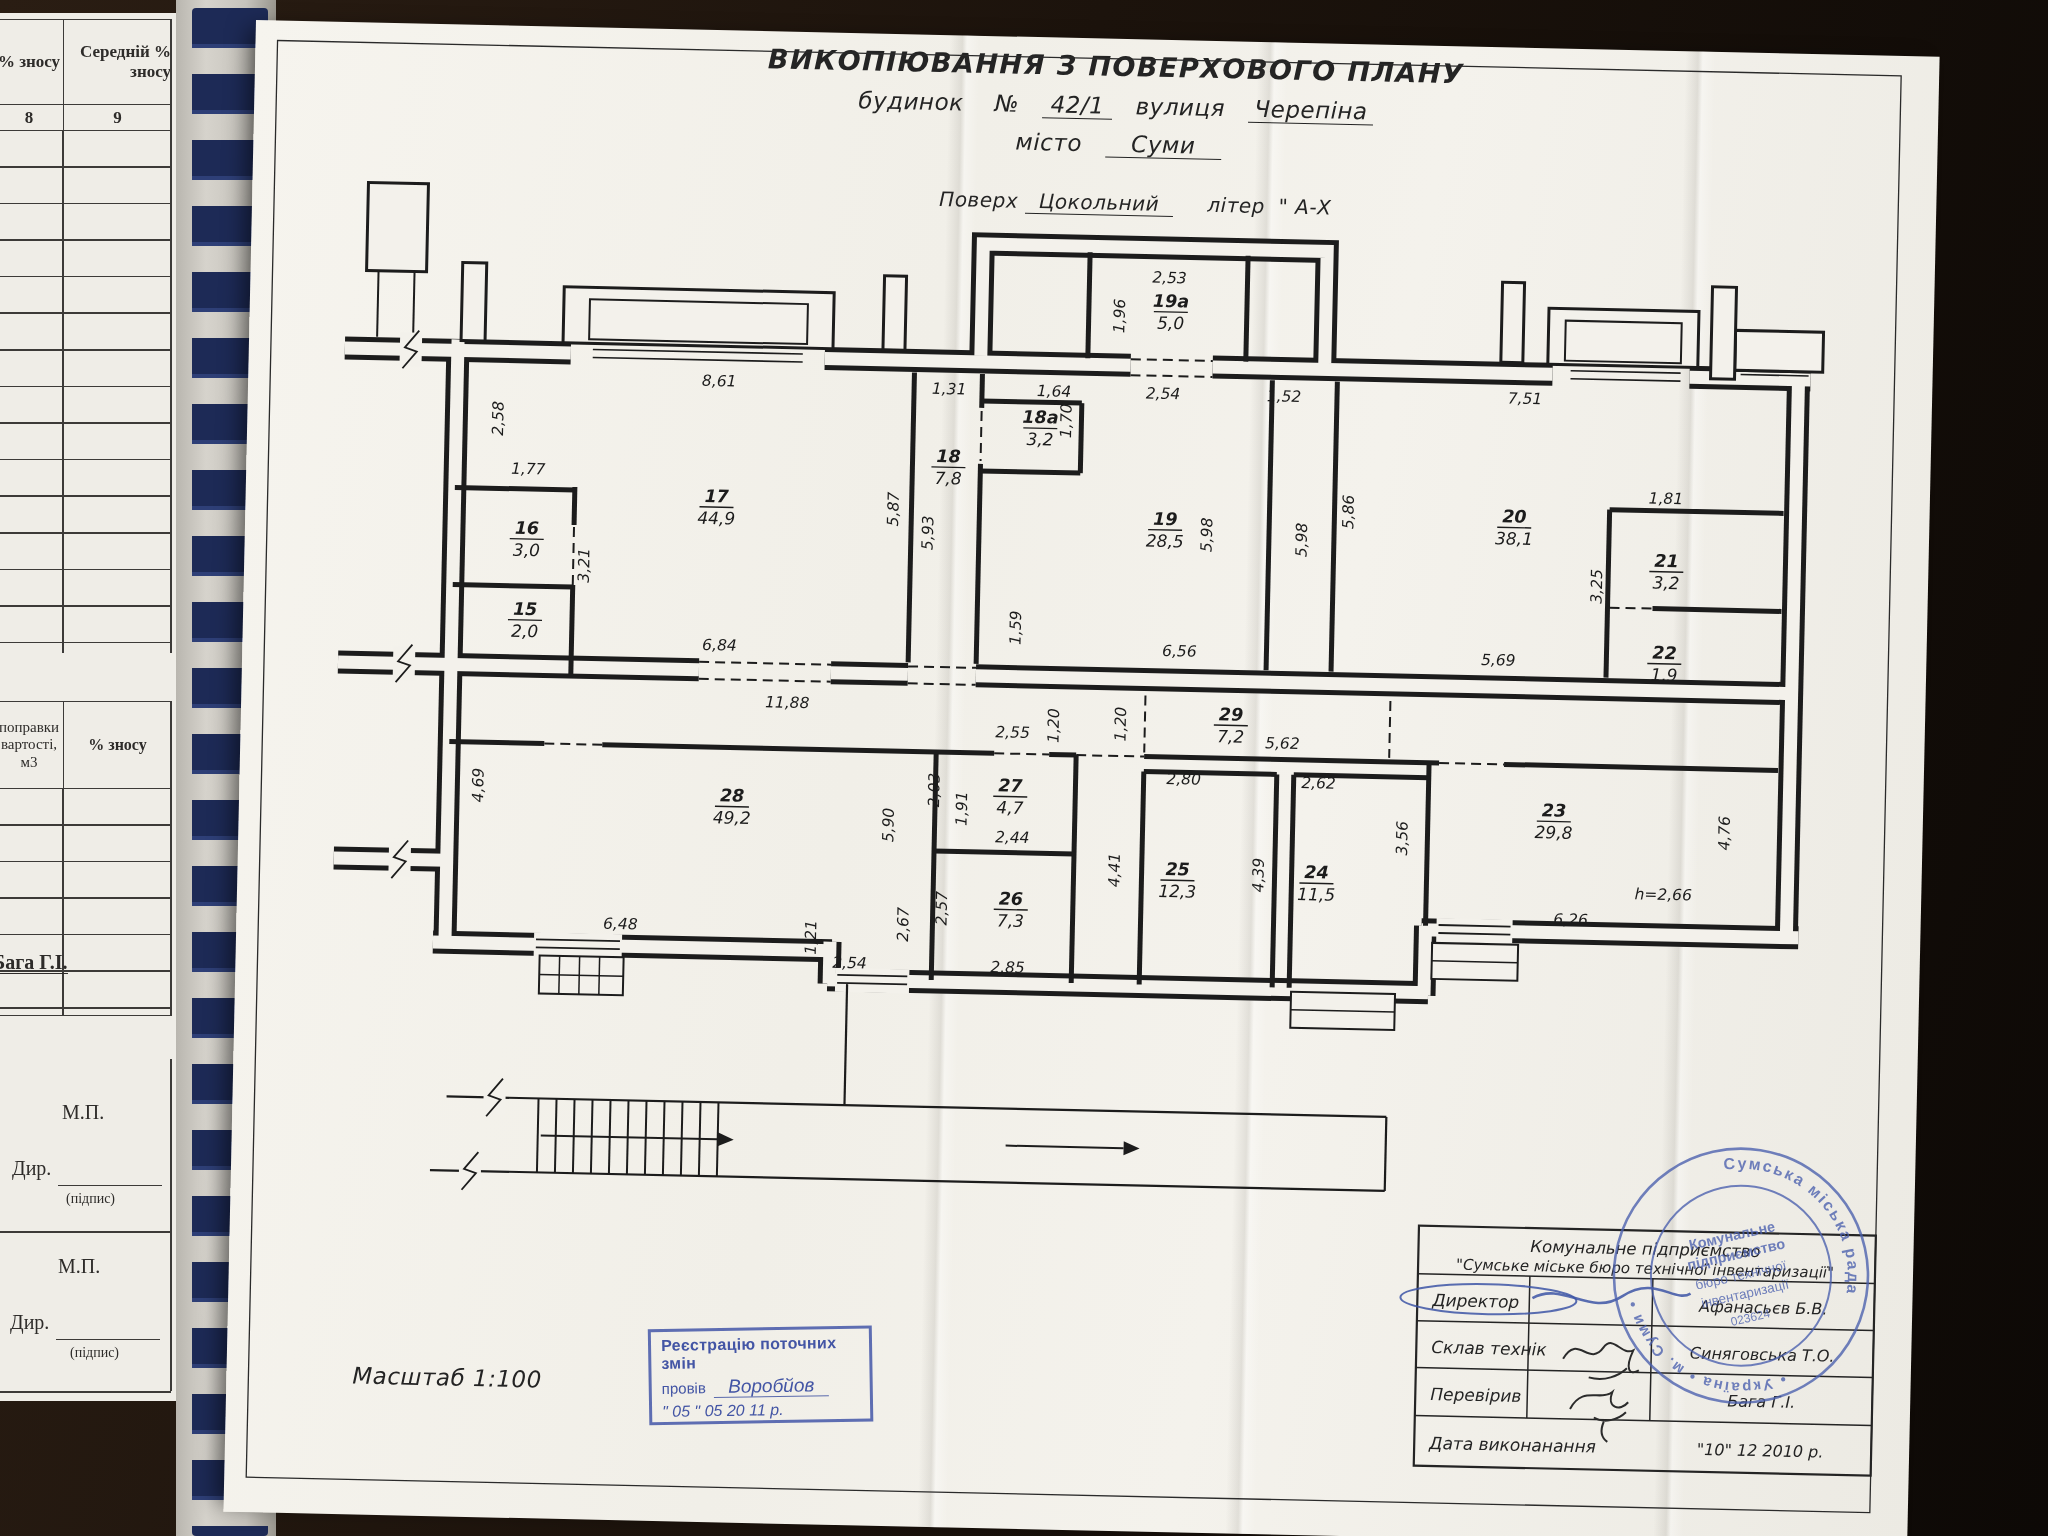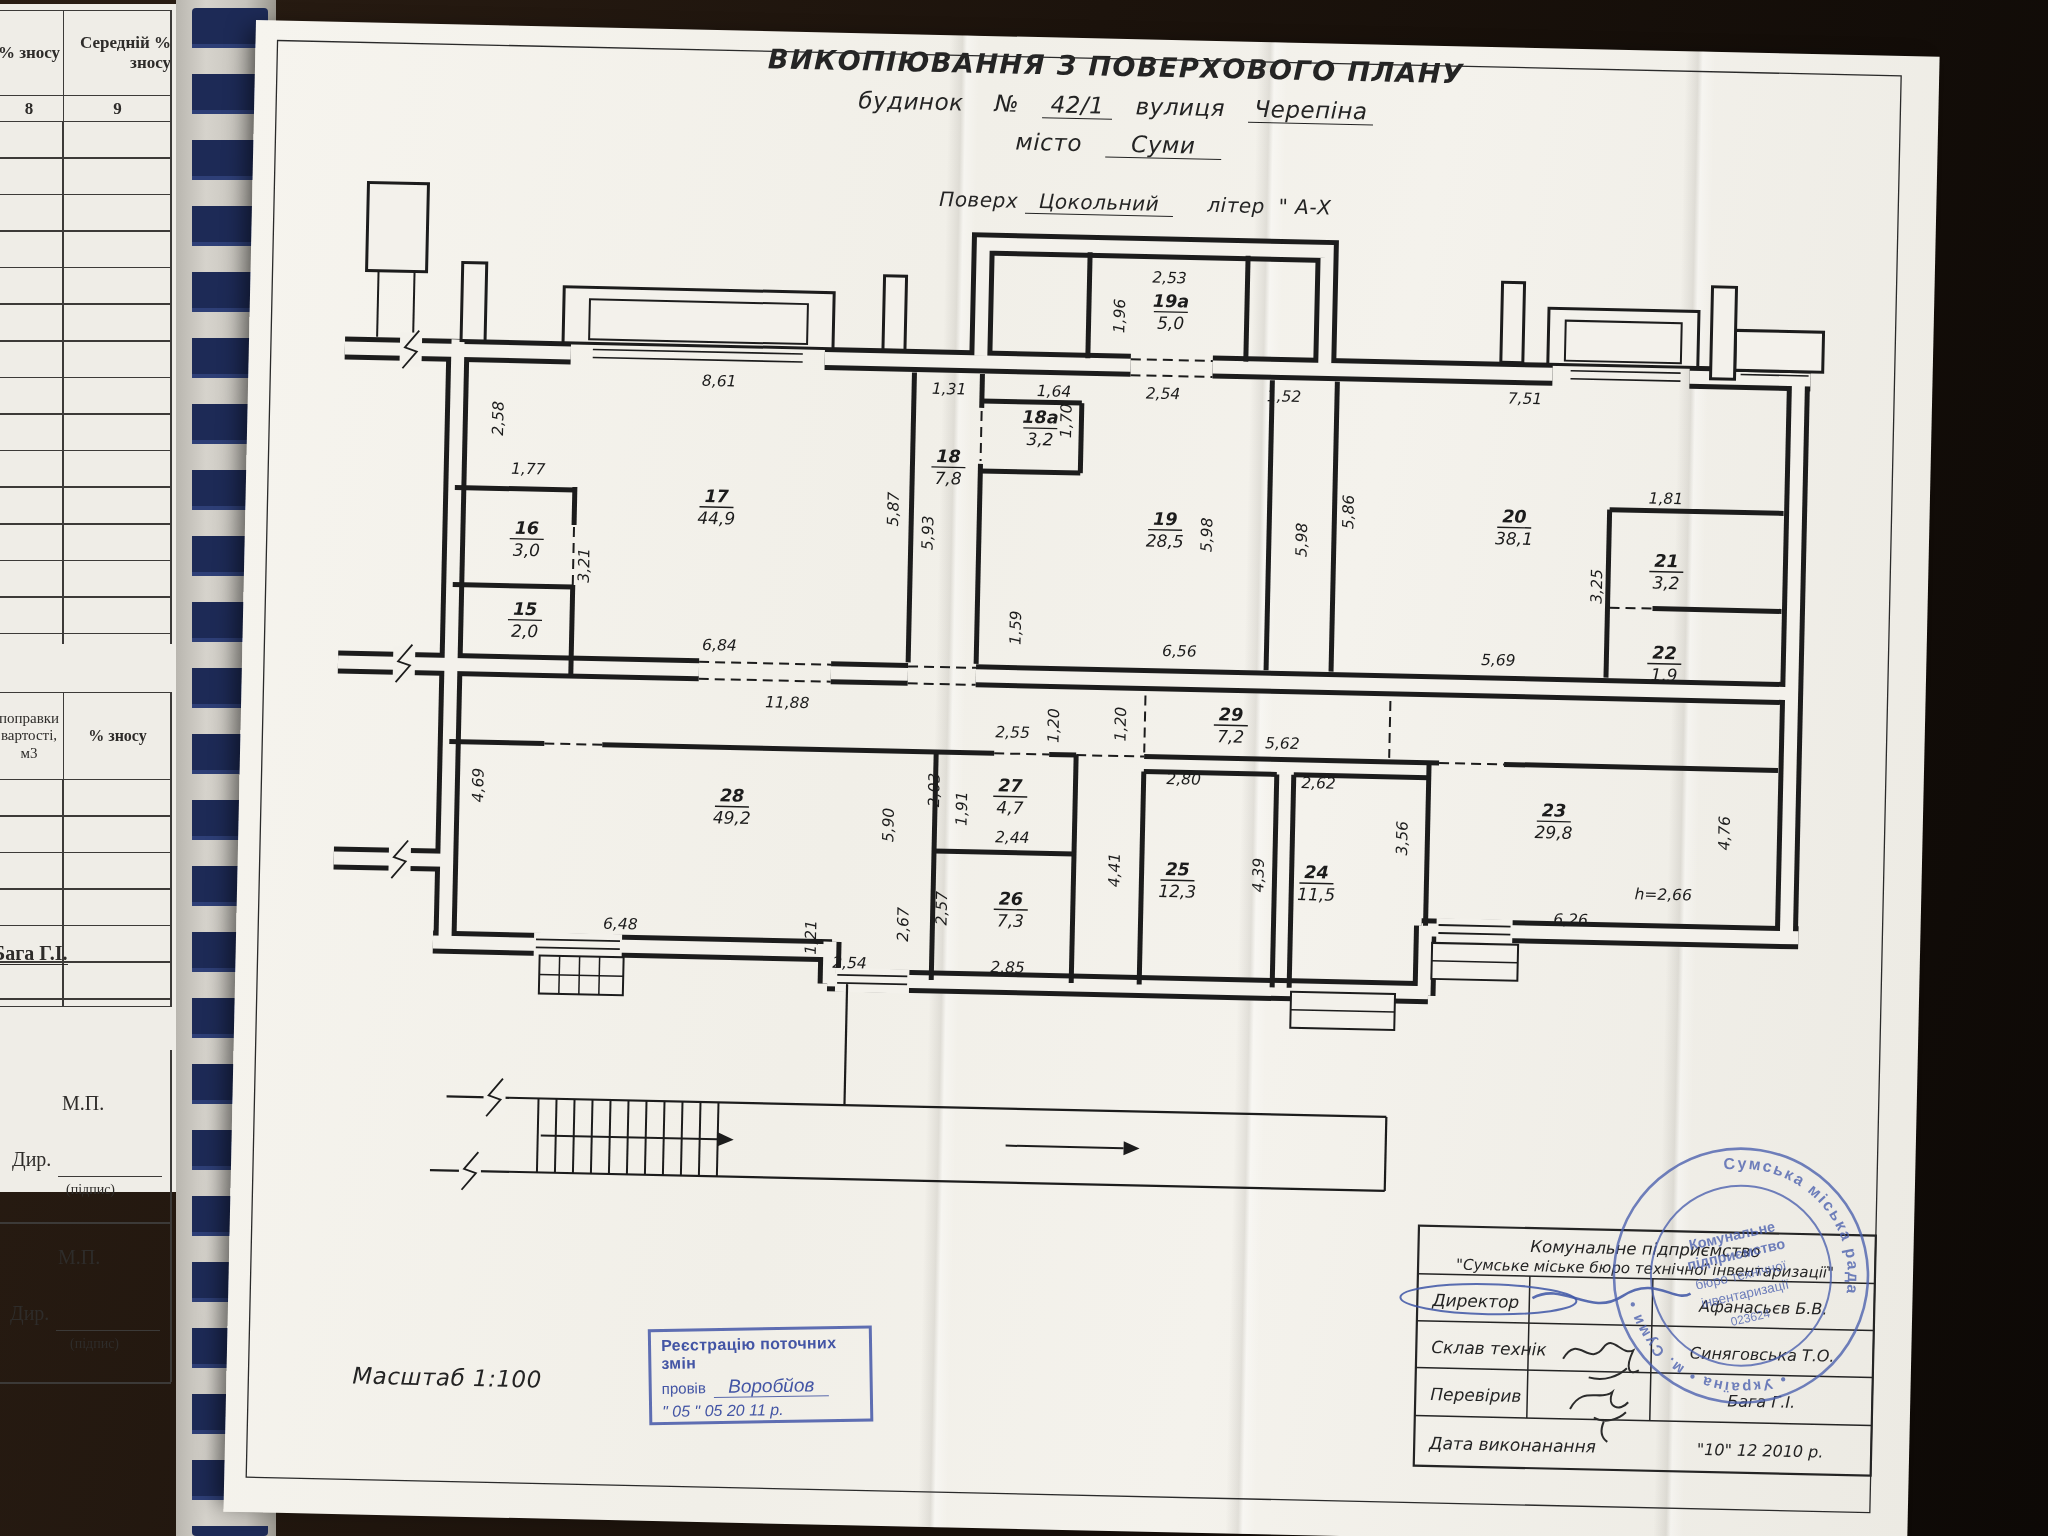--- a/index.html
+++ b/index.html
@@ -1,20 +1,20 @@
 <!DOCTYPE html>
 <html><head>
 <meta charset="utf-8">
 <style>
   html,body{margin:0;padding:0;}
   #stage{position:relative;width:2048px;height:1536px;overflow:hidden;
     background:linear-gradient(105deg,#2a1d13 0%,#1c130c 45%,#0d0906 100%);
     font-family:"DejaVu Sans",sans-serif;}
   
-  .left-page{position:absolute;left:0;top:4px;width:178px;height:1188px;background:#efede7;}
+  .left-page{position:absolute;left:0;top:13px;width:178px;height:1388px;background:#efede7;}
   .lp-abs{position:absolute;color:#2e2c2a;font-family:"Liberation Serif",serif;}
   .lp-box{border:1.6px solid #3c3a38;box-sizing:border-box;display:flex;}
   .lp-cell1{width:68px;border-right:1.6px solid #3c3a38;display:flex;align-items:center;justify-content:center;text-align:center;}
   .lp-cell2{flex:1;display:flex;align-items:center;justify-content:center;text-align:right;}
   .lp-rows{background:repeating-linear-gradient(to bottom,transparent 0 35px,#3c3a38 35px 36.6px);}
   .lp-vline{position:absolute;width:1.6px;background:#3c3a38;}
   .lp-hline{position:absolute;height:1.6px;background:#3c3a38;}
   .lp-ul{border-bottom:1.8px solid #2e2c2a;}
   
   .comb-bg{position:absolute;left:176px;top:0;width:100px;height:1536px;

